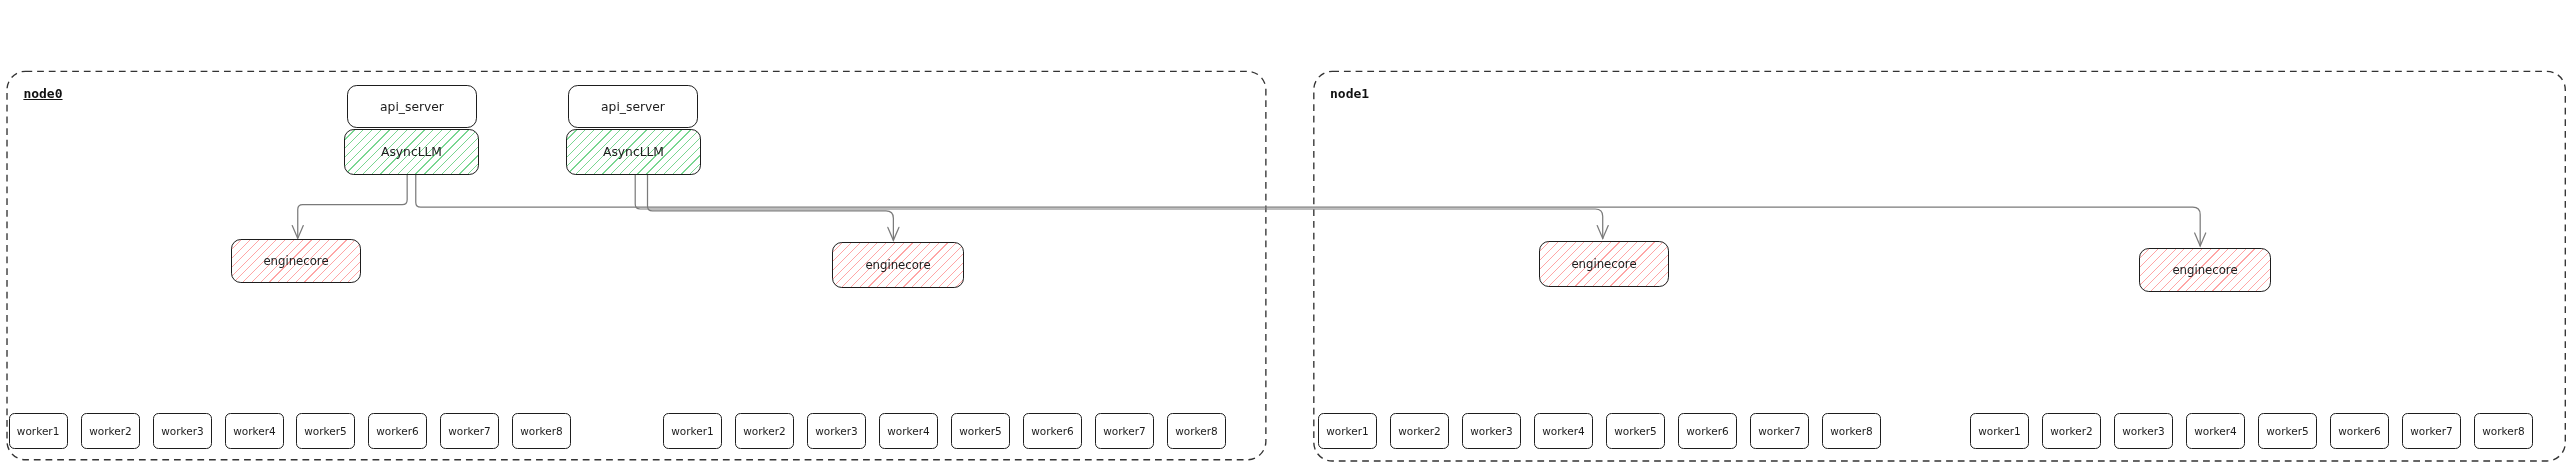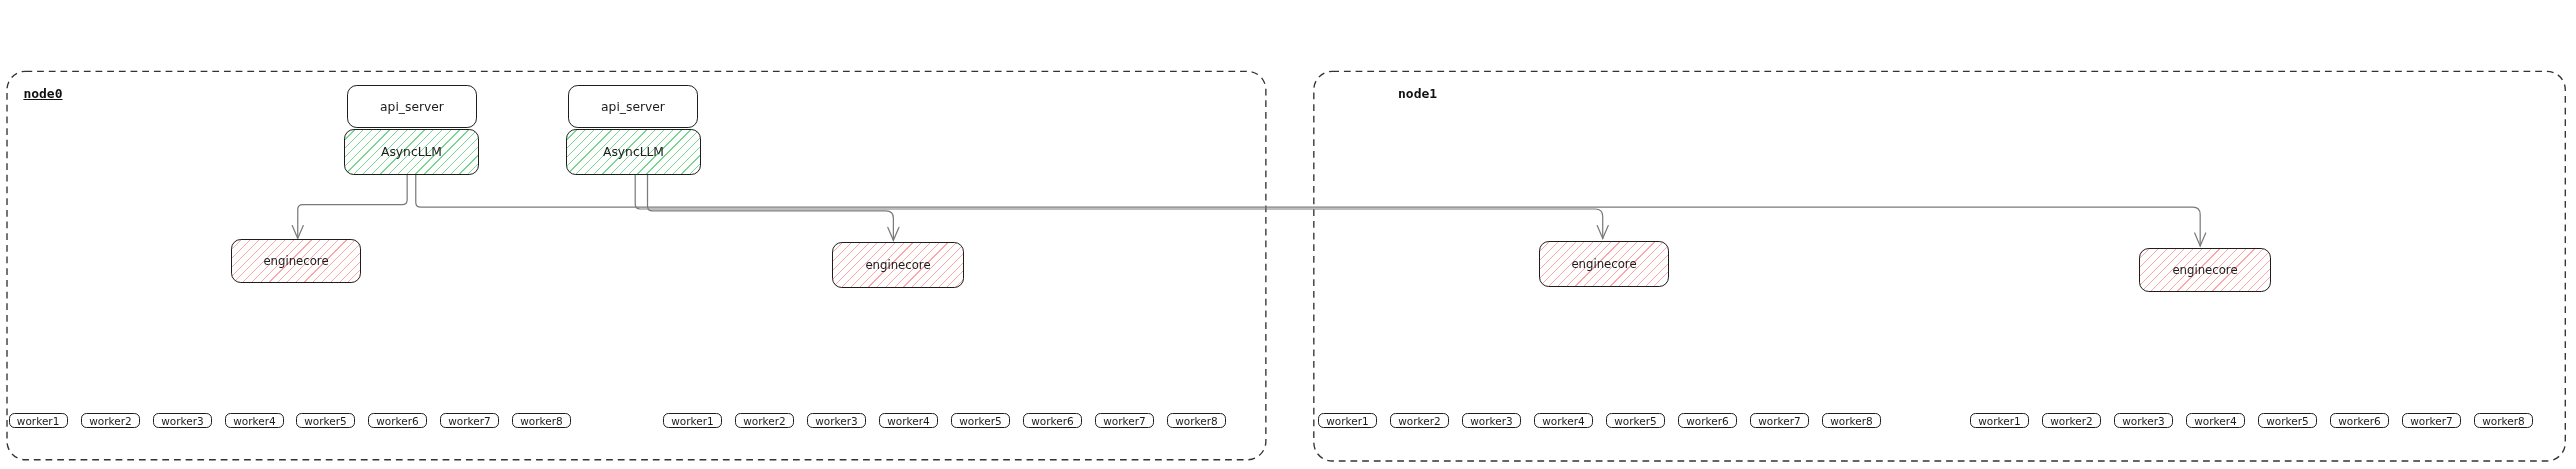--- a/index.html
+++ b/index.html
@@ -43,21 +43,21 @@
   .hatch-red{
     background:
       repeating-linear-gradient(135deg,
         rgba(255,150,150,0.85) 0px, rgba(255,150,150,0.85) 0.8px,
         transparent 0.8px, transparent 6.2px),
       #ffffff;
   }
   .enginecore{font-size:11.7px;}
   .worker{
     position:absolute;box-sizing:border-box;
-    width:59px;height:15px;
+    width:59px;height:36px;
     display:flex;align-items:center;justify-content:center;
     background:#ffffff;
     border:1.2px solid #1d1d1d;border-radius:5.5px;
     font-size:10.5px;color:#1c1c1c;
     z-index:2;
   }
 </style>
 </head>
 <body>
 
@@ -78,21 +78,21 @@
 
       <path d="M 1032 284 V 332 Q 1032 340 1040 340 H 2594 Q 2606 340 2606 352 V 388"></path>
       <path d="M 2597 367 L 2606 388 L 2615 367"></path>
 
       <path d="M 1052 284 V 335 Q 1052 343 1060 343 H 1440 Q 1452 343 1452 355 V 391"></path>
       <path d="M 1443 370 L 1452 391 L 1461 370"></path>
     </g>
   </svg>
 
   <div class="node-label" style="left:23.4px;top:86px;text-decoration:underline;">node0</div>
-  <div class="node-label" style="left:1398px;top:86px;">node1</div>
+  <div class="node-label" style="left:1330px;top:86px;">node1</div>
 
   <div class="box" style="left:347px;top:85px;width:130px;height:43px;">api_server</div>
   <div class="box hatch-green" style="left:344px;top:129px;width:135px;height:46px;">AsyncLLM</div>
 
   <div class="box" style="left:568px;top:85px;width:130px;height:43px;">api_server</div>
   <div class="box hatch-green" style="left:566px;top:129px;width:135px;height:46px;">AsyncLLM</div>
 
   <div class="box hatch-red enginecore" style="left:231px;top:239px;width:130px;height:44px;">enginecore</div>
   <div class="box hatch-red enginecore" style="left:832px;top:242px;width:132px;height:46px;">enginecore</div>
   <div class="box hatch-red enginecore" style="left:1539px;top:241px;width:130px;height:46px;">enginecore</div>

